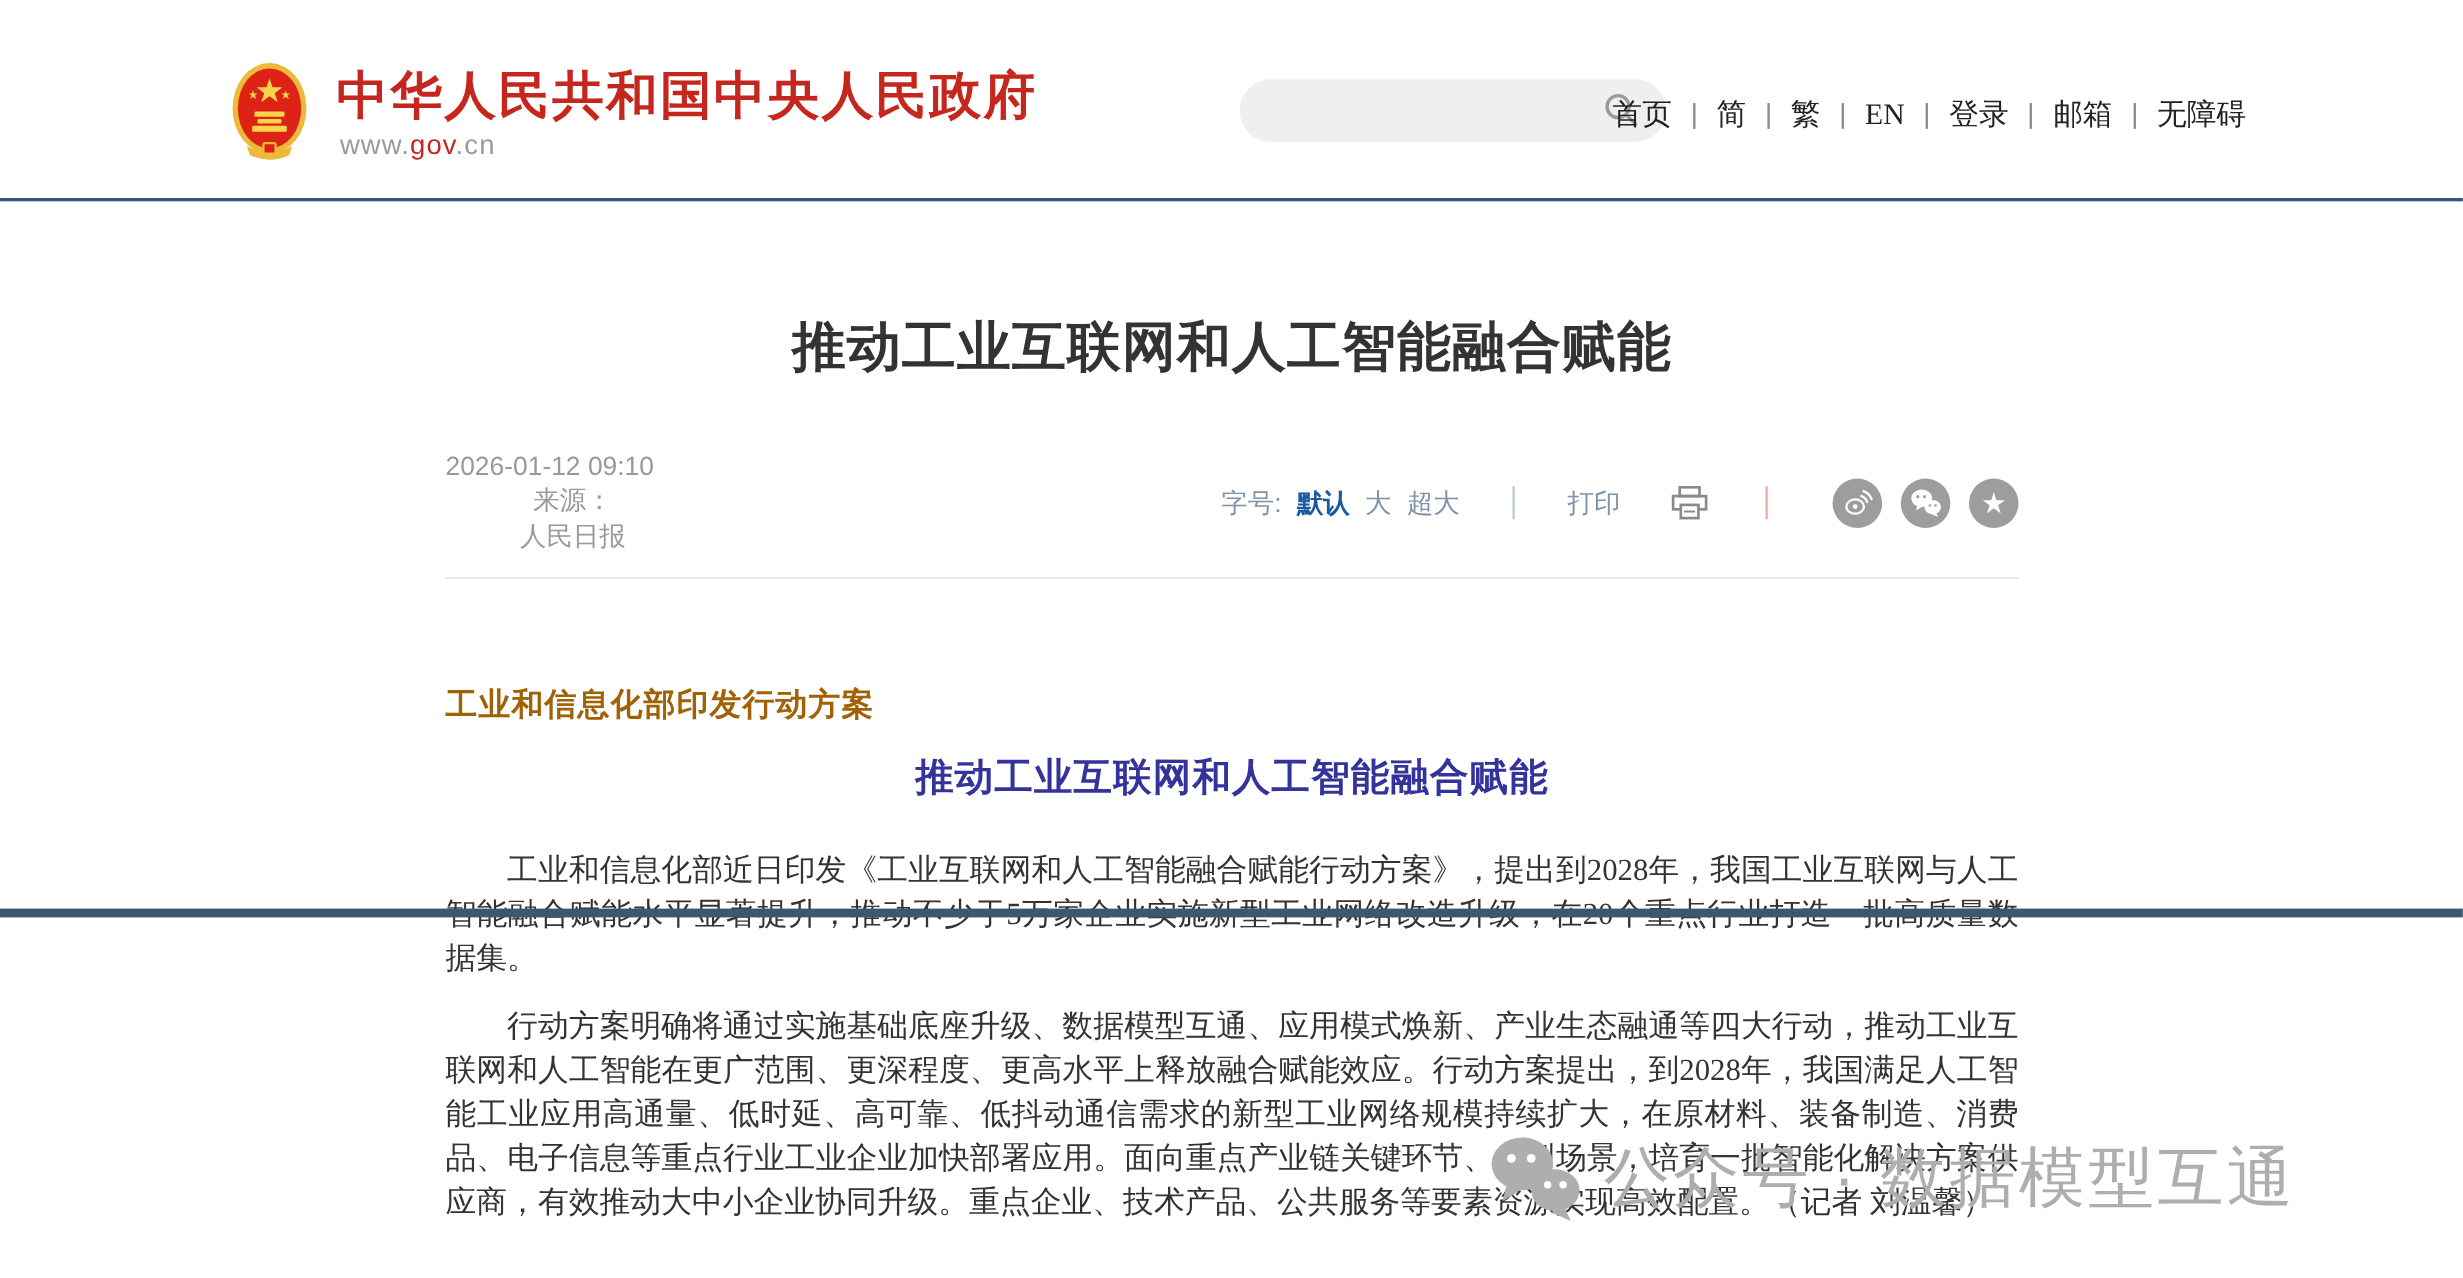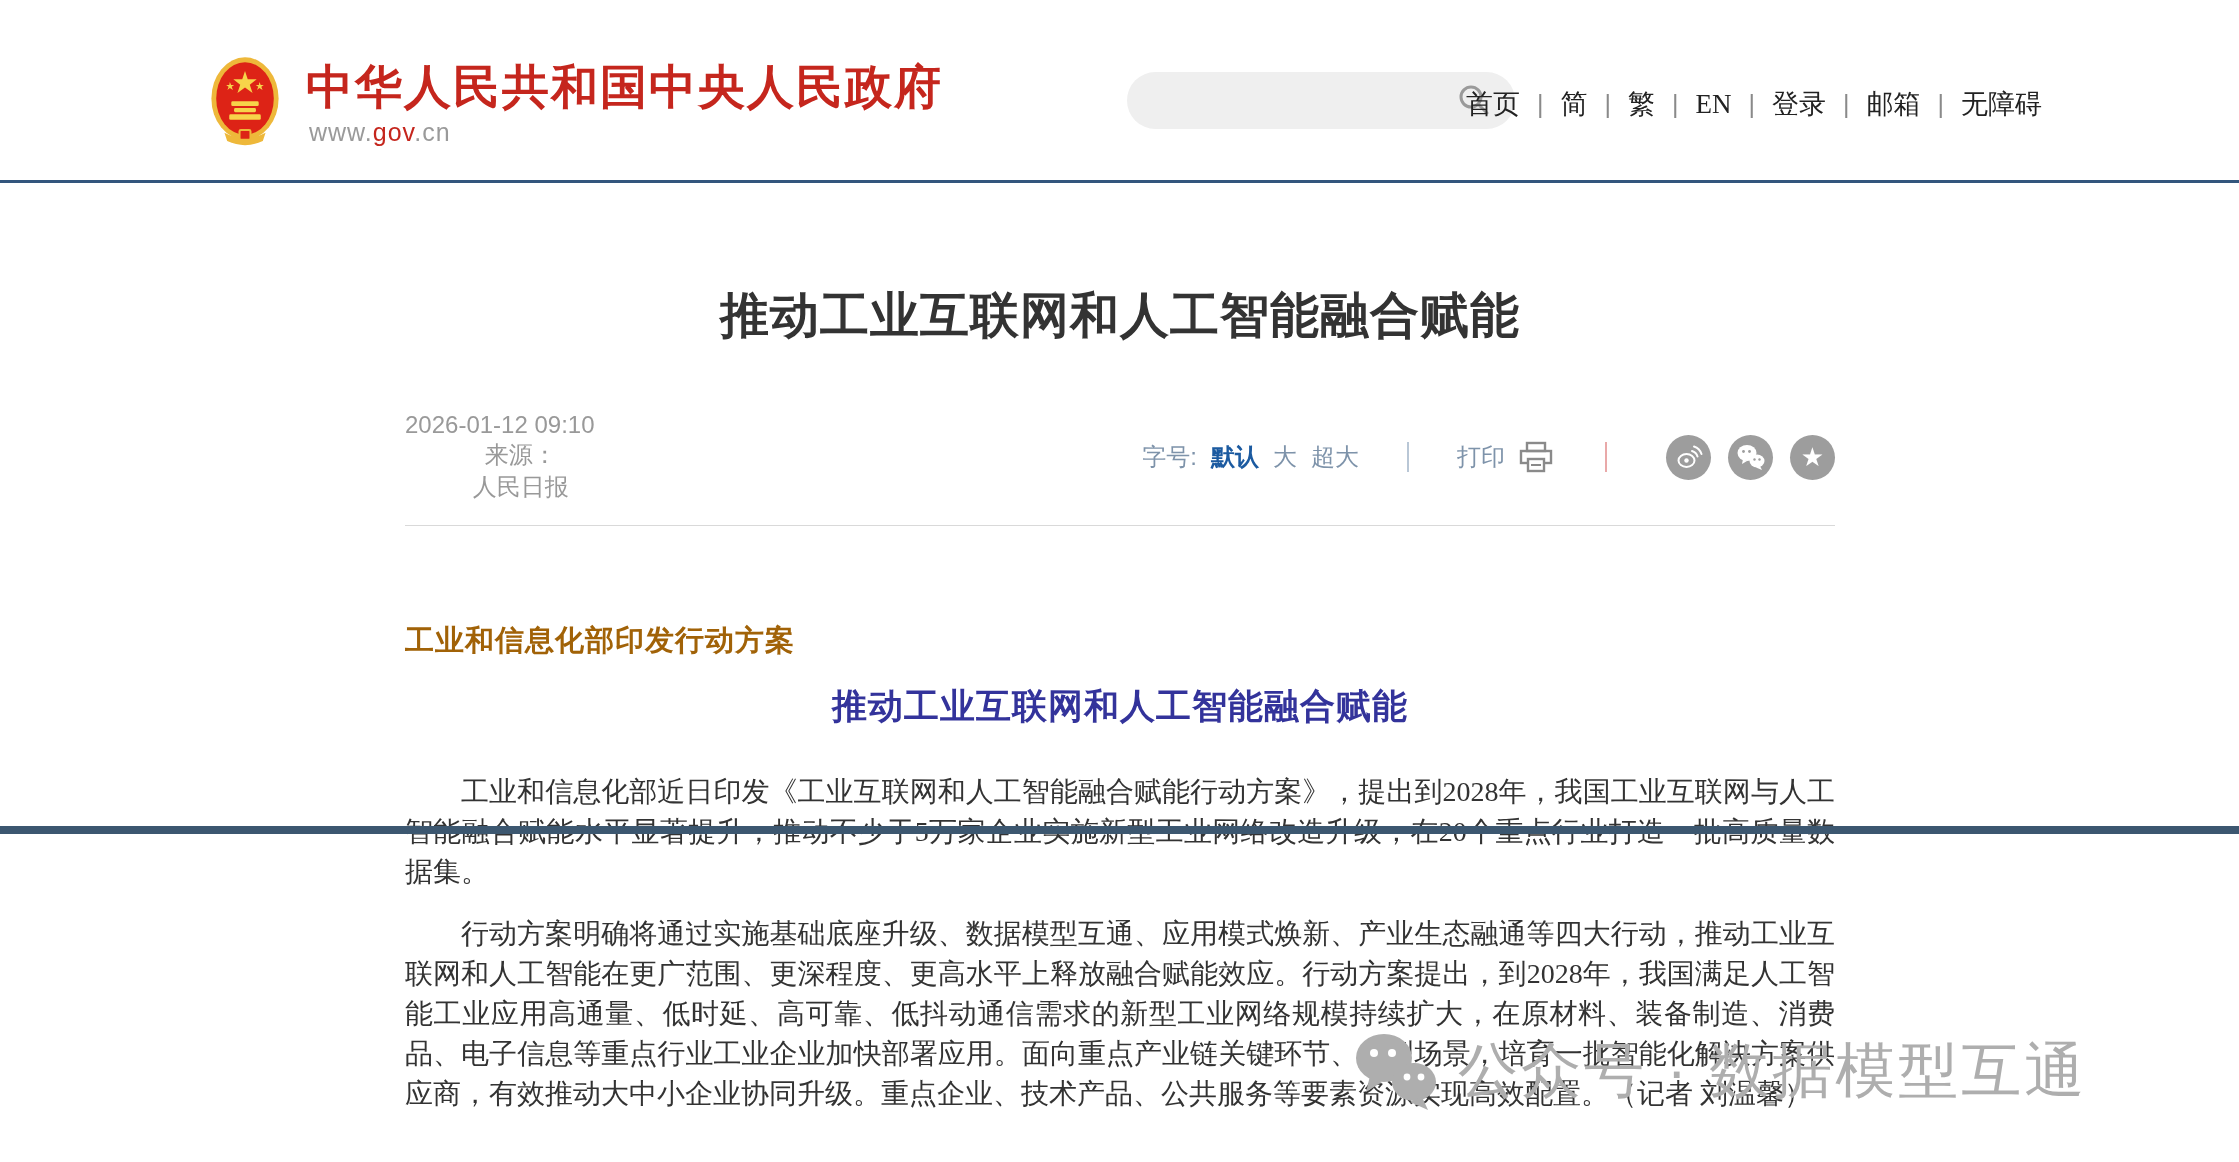--- a/index.html
+++ b/index.html
@@ -34,21 +34,21 @@
 
   .meta-row { margin-top: 62px; display: flex; align-items: center; font-size: 24px; color: #999; }
   .meta-left { display: flex; align-items: center; flex-direction: column; }
   .meta-date { margin-right: 42px; font-family: "Liberation Sans", sans-serif; }
   .meta-right { margin-left: auto; display: flex; align-items: center; }
   .fontsize-group { display: flex; align-items: center; color: #7e93aa; font-size: 24px; }
   .fontsize-group .opt { margin-left: 14px; cursor: pointer; }
   .fontsize-group .opt.active { color: #1b5aa0; font-weight: bold; }
   .v-sep-blue { width: 2px; height: 30px; background: #b9c7d6; margin: 0 48px; }
   .v-sep-pink { width: 2px; height: 30px; background: #e9a9a9; margin: 0 42px 0 52px; }
-  .print-group { display: flex; align-items: center; color: #7e93aa; font-size: 24px; cursor: pointer; }
+  .print-group { display: flex; align-items: center; color: #7e93aa; font-size: 24px; cursor: pointer; gap: 32px; }
   .print-icon { width: 34px; height: 32px; margin-left: 14px; }
   .share-group { display: flex; align-items: center; }
   .share-circle { width: 45px; height: 45px; border-radius: 50%; background: #9d9d9d;
                   display: flex; align-items: center; justify-content: center; margin-left: 17px; cursor: pointer; }
   .share-circle svg { display: block; }
   .star-glyph { color: #fff; font-size: 26px; line-height: 1; }
 
   .meta-divider { margin-top: 22px; border-bottom: 1px solid #d9d9d9; height: 0; }
 
   .article-body { font-family: "Liberation Serif", serif; color: #333; }

